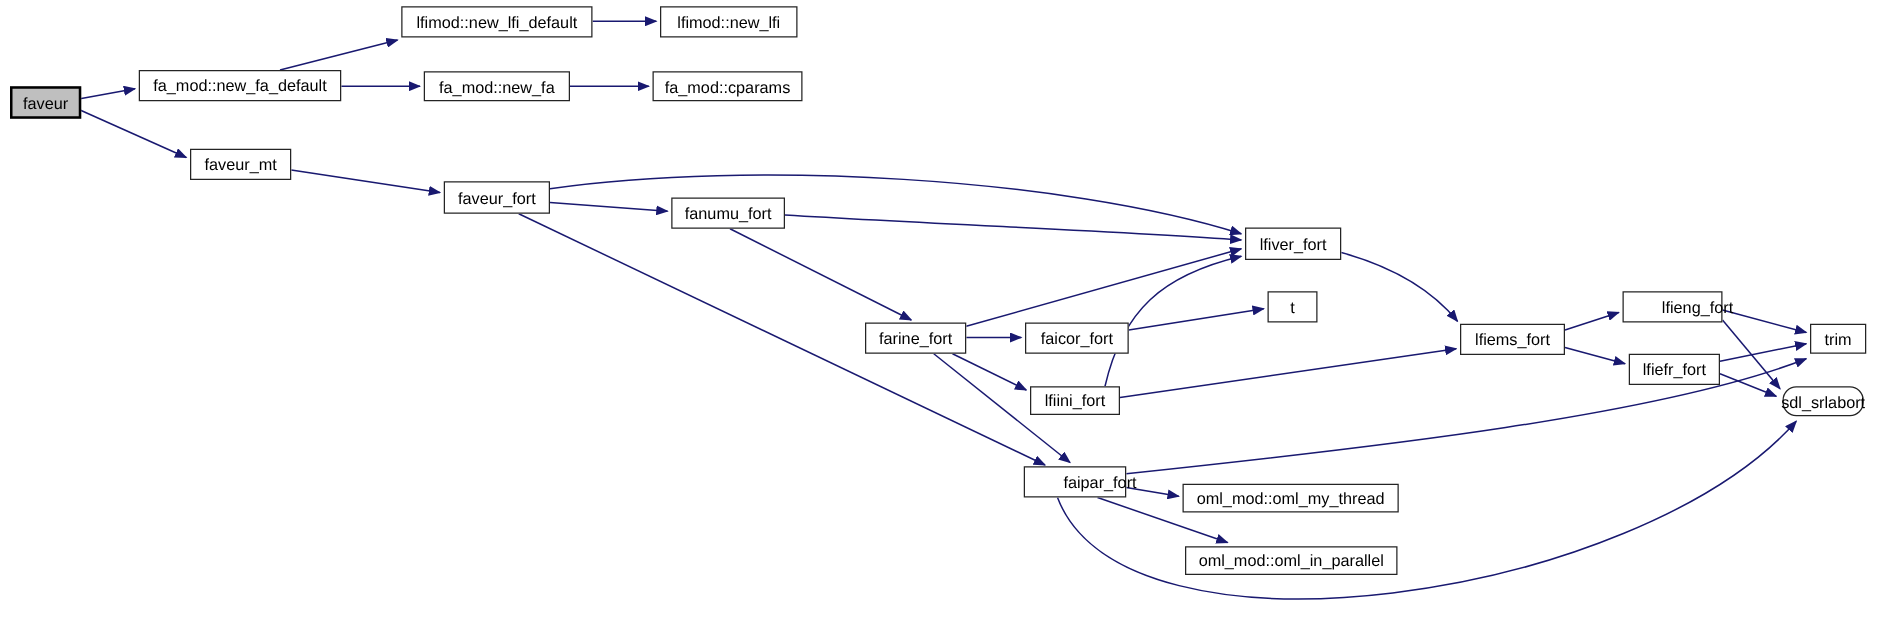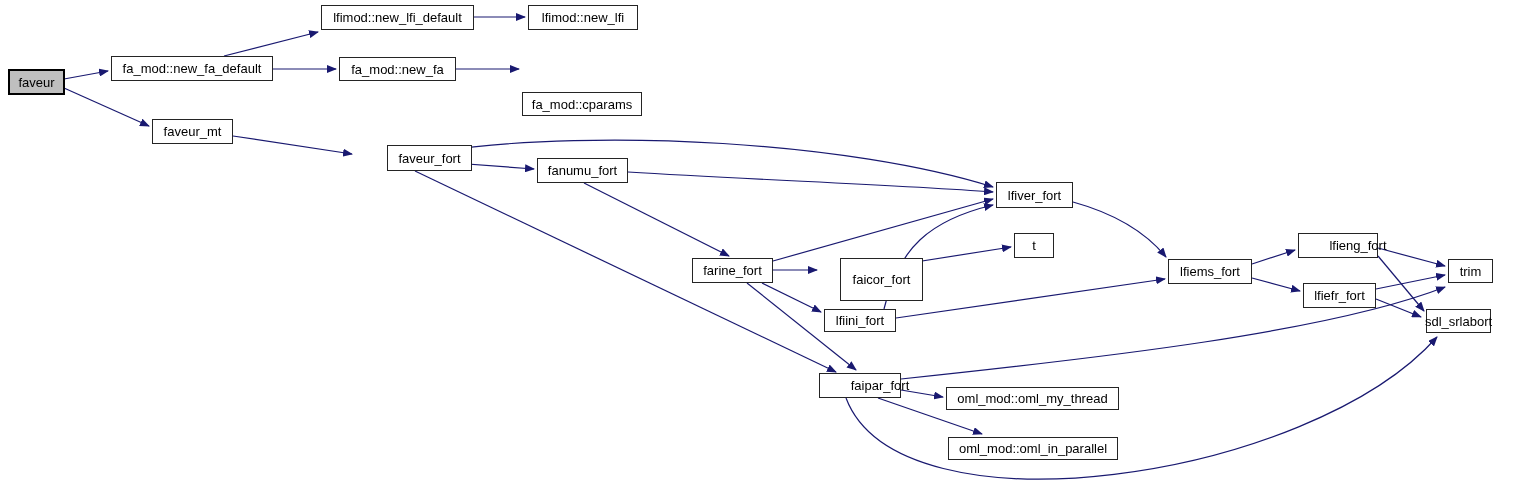--- a/index.html
+++ b/index.html
@@ -93,60 +93,60 @@
     </div>
     <div class="node" style="left: 111px; top: 56px; width: 162px; height: 25px;">
       <span>fa_mod::new_fa_default</span>
     </div>
     <div class="node" style="left: 528px; top: 5px; width: 110px; height: 25px; text-align: right;">
       <span>lfimod::new_lfi</span>
     </div>
     <div class="node" style="left: 339px; top: 57px; width: 117px; height: 24px;">
       <span>fa_mod::new_fa</span>
     </div>
-    <div class="node" style="left: 522px; top: 57px; width: 120px; height: 24px; margin-top: 35px;">
+    <div class="node" style="left: 522px; top: 57px; width: 120px; height: 24px;">
       <span>fa_mod::cparams</span>
     </div>
     <div class="node" style="left: 152px; top: 119px; width: 81px; height: 25px;">
       <span>faveur_mt</span>
     </div>
-    <div class="node" style="left: 355px; top: 145px; width: 85px; height: 26px; margin-left: 32px;">
+    <div class="node" style="left: 355px; top: 145px; width: 85px; height: 26px;">
       <span>faveur_fort</span>
     </div>
     <div class="node" style="left: 537px; top: 158px; width: 91px; height: 25px;">
       <span>fanumu_fort</span>
     </div>
     <div class="node" style="left: 996px; top: 182px; width: 77px; height: 26px;">
       <span>lfiver_fort</span>
     </div>
     <div class="node" style="left: 692px; top: 258px; width: 81px; height: 25px;">
       <span>farine_fort</span>
     </div>
-    <div class="node" style="left: 820px; top: 258px; width: 83px; height: 43px; margin-left: 20px;">
+    <div class="node" style="left: 820px; top: 258px; width: 83px; height: 25px;">
       <span>faicor_fort</span>
     </div>
     <div class="node" style="left: 1014px; top: 233px; width: 40px; height: 25px;">
       <span>t</span>
     </div>
     <div class="node" style="left: 824px; top: 309px; width: 72px; height: 23px;">
       <span>lfiini_fort</span>
     </div>
     <div class="node" style="left: 1168px; top: 259px; width: 84px; height: 25px;">
       <span>lfiems_fort</span>
     </div>
     <div class="node" style="left: 1298px; top: 233px; width: 80px; height: 25px; padding-left: 40px;">
       <span>lfieng_fort</span>
     </div>
     <div class="node" style="left: 1303px; top: 283px; width: 73px; height: 25px;">
       <span>lfiefr_fort</span>
     </div>
     <div class="node" style="left: 1448px; top: 259px; width: 45px; height: 24px; align-items: center;">
       <span>trim</span>
     </div>
-    <div class="node" style="left: 1426px; top: 309px; width: 65px; height: 24px;">
+    <div class="node" style="left: 1426px; top: 309px; width: 65px; height: 24px; border-radius: 11px;">
       <span>sdl_srlabort</span>
     </div>
     <div class="node" style="left: 819px; top: 373px; width: 82px; height: 25px; padding-left: 40px;">
       <span>faipar_fort</span>
     </div>
     <div class="node" style="left: 948px; top: 437px; width: 170px; height: 23px;">
       <span>oml_mod::oml_in_parallel</span>
     </div>
     <div class="node" style="left: 946px; top: 387px; width: 173px; height: 23px;">
       <span>oml_mod::oml_my_thread</span>

